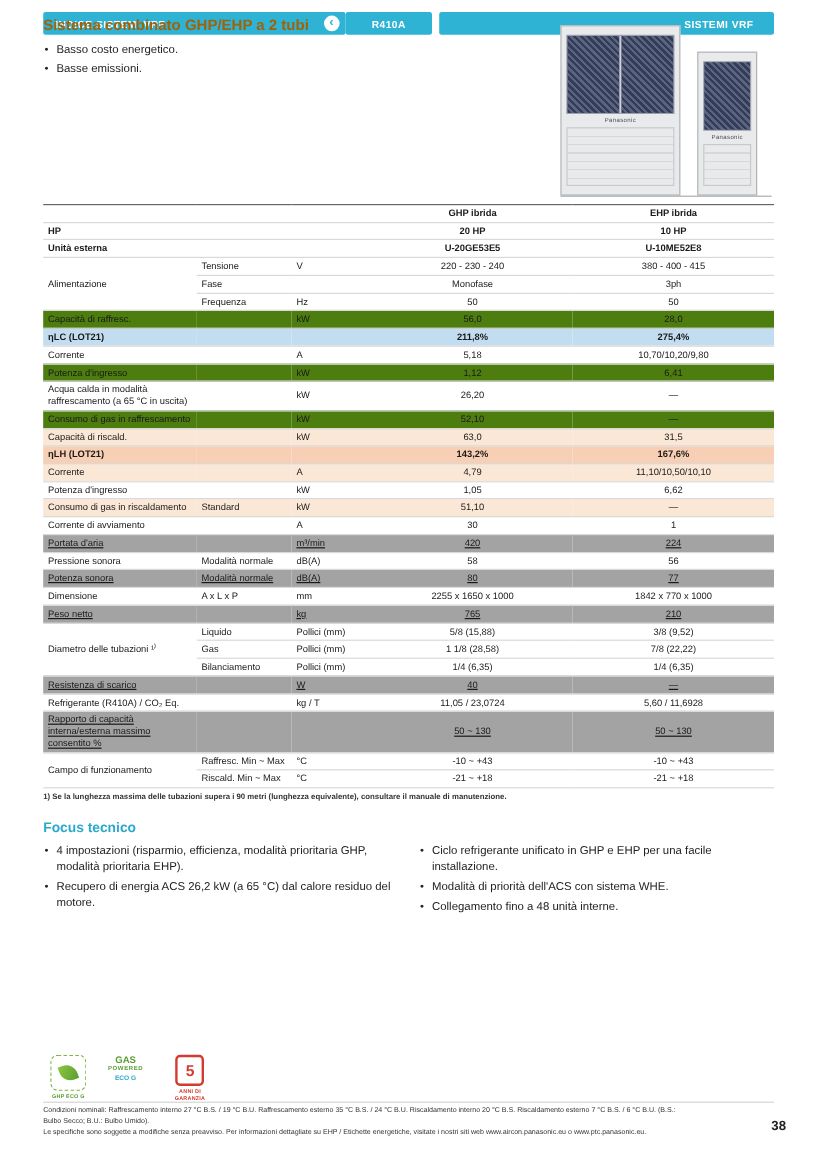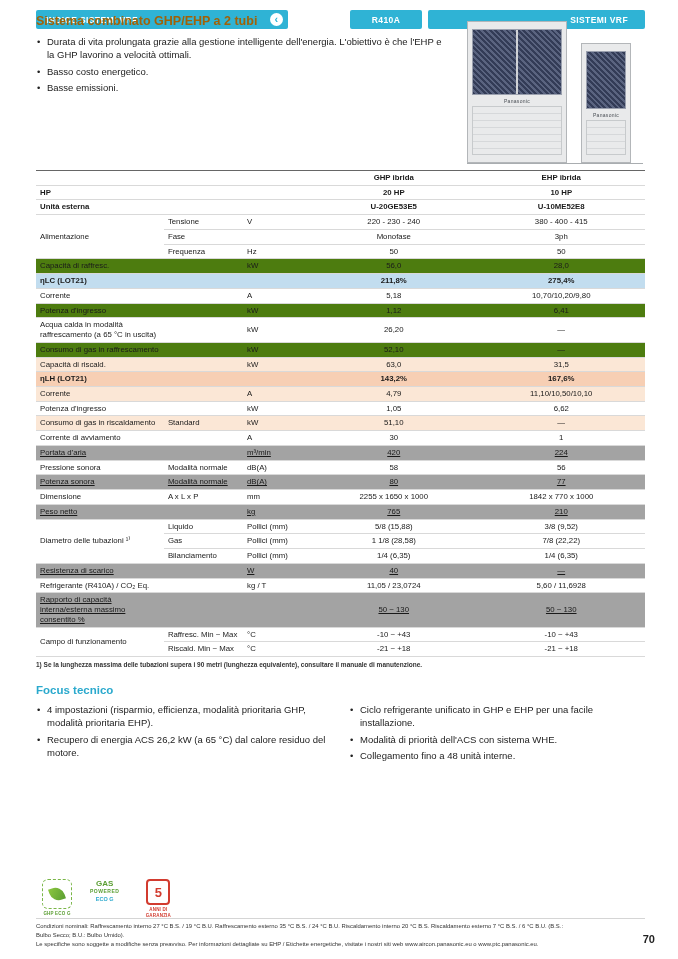--- a/index.html
+++ b/index.html
@@ -5,21 +5,21 @@
   * { margin:0; padding:0; box-sizing:border-box; }
   html,body { background:#ffffff; }
   body { font-family:"Liberation Sans", sans-serif; color:#1a1a1a; }
   .page { position:relative; width:678px; height:959px; background:#fff; overflow:hidden; }
 
   
   .topbar { position:absolute; top:10px; left:36px; right:33px; height:19px; display:flex; align-items:stretch; }
   .seg { background:#2fb3d5; color:#fff; font-size:8.5px; font-weight:bold; letter-spacing:.4px; display:flex; align-items:center; }
   .seg-left { width:252px; padding-left:10px; position:relative; border-radius:2px; }
   .chev { position:absolute; right:5px; top:3px; width:13px; height:13px; border-radius:50%; background:#fff; color:#2fb3d5; font-size:11px; line-height:12px; text-align:center; font-weight:bold; cursor:pointer; }
-  .seg-pill { width:72px; margin-left:62px; margin-right:6px; justify-content:center; border-radius:2px; }
+  .seg-pill { width:72px; margin-right:6px; justify-content:center; border-radius:2px; }
   .seg-right { flex:1; justify-content:flex-end; padding-right:17px; border-radius:2px; }
 
   
   .intro { position:relative; margin:14px 33px 0 36px; min-height:154px; }
   .intro h1 { color:#a16207; font-size:12.5px; font-weight:bold; margin-bottom:7px; }
   ul.bullets { list-style:none; max-width:410px; }
   ul.bullets li { position:relative; padding-left:11px; font-size:9.5px; line-height:1.4; margin-bottom:3px; color:#222; }
   ul.bullets li::before { content:"•"; position:absolute; left:1px; top:0; }
 
   
@@ -98,21 +98,20 @@
       <span>R410A</span>
     </div>
     <div class="seg seg-right">
       <span>SISTEMI VRF</span>
     </div>
   </header>
 
   <section class="intro">
     <h1>Sistema combinato GHP/EHP a 2 tubi</h1>
     <ul class="bullets">
-        <li>Durata di vita prolungata grazie alla gestione intelligente dell'energia. L'obiettivo è che l'EHP e la GHP lavorino a velocità ottimali.</li>
         <li>Basso costo energetico.</li>
         <li>Basse emissioni.</li>
       </ul>
 
     <div class="product-image">
       <div class="unit unit-big">
         <div class="grille">
             <div class="gpanel"></div>
             <div class="gpanel"></div>
           </div>
@@ -387,16 +386,16 @@
       <div class="warranty-box">
         <span class="w5">5</span>
       </div>
       <div class="badge-caption red">ANNI DI GARANZIA</div>
     </div>
   </div>
 
   <footer class="footer">
     <div class="fline">Condizioni nominali: Raffrescamento interno 27 °C B.S. / 19 °C B.U. Raffrescamento esterno 35 °C B.S. / 24 °C B.U. Riscaldamento interno 20 °C B.S. Riscaldamento esterno 7 °C B.S. / 6 °C B.U. (B.S.: Bulbo Secco; B.U.: Bulbo Umido).</div>
     <div class="fline">Le specifiche sono soggette a modifiche senza preavviso. Per informazioni dettagliate su EHP / Etichette energetiche, visitate i nostri siti web www.aircon.panasonic.eu o www.ptc.panasonic.eu.</div>
-    <div class="page-num">70</div>
+    <div class="page-num">38</div>
   </footer>
 
 </div>
 
 </body></html>

